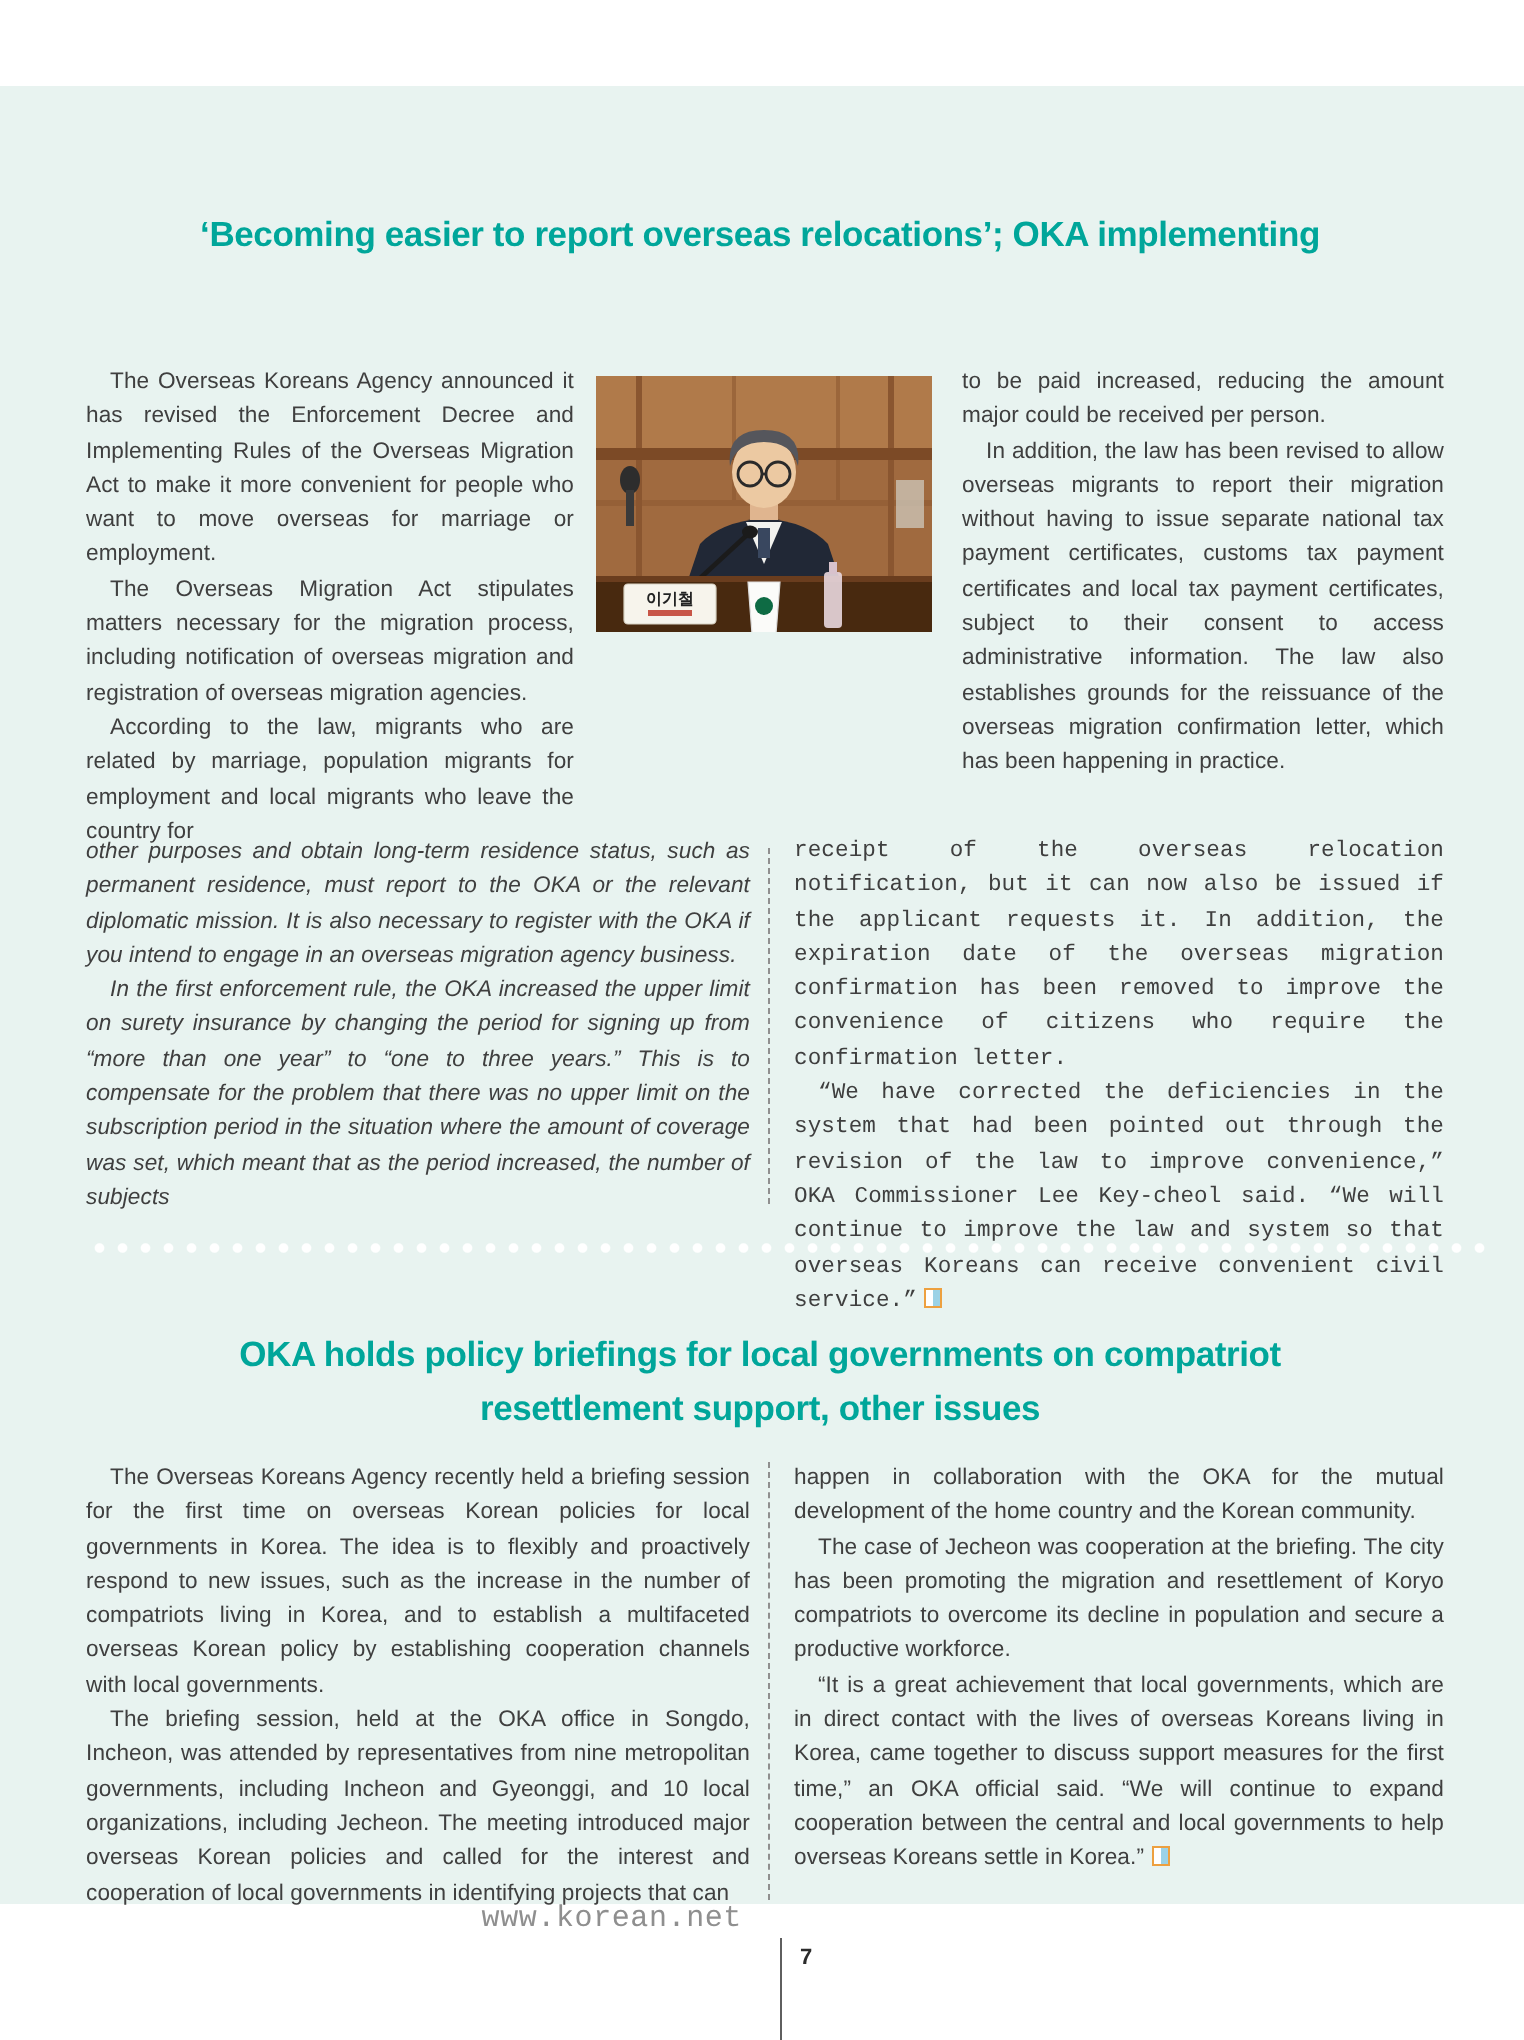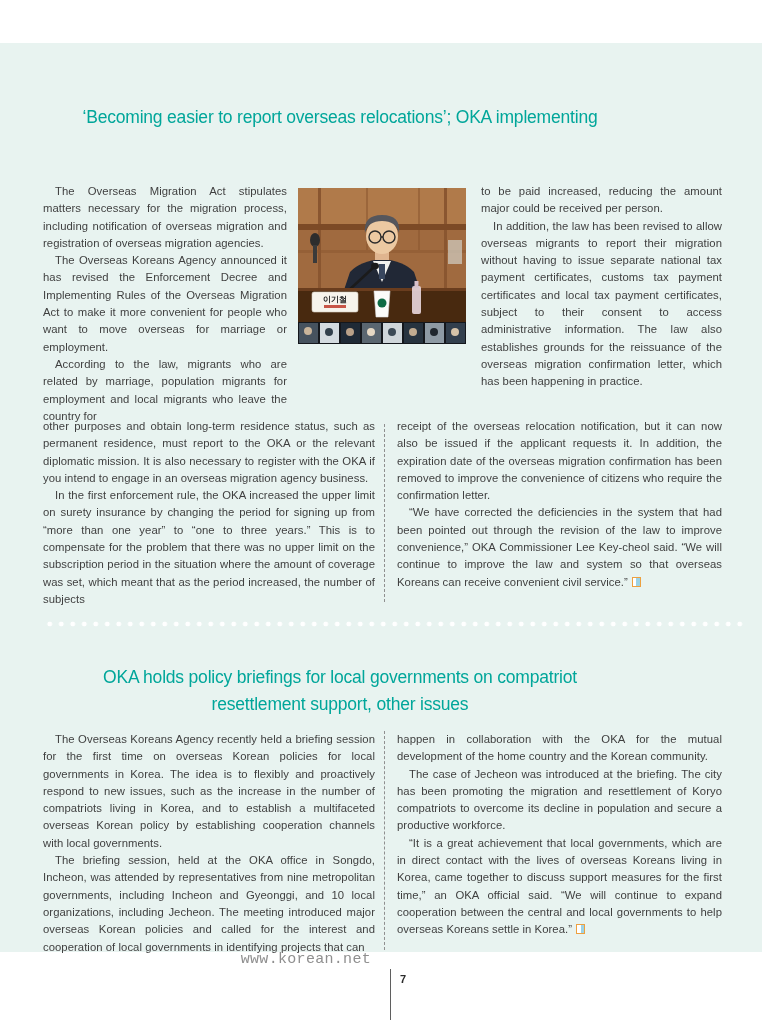--- a/index.html
+++ b/index.html
@@ -5,33 +5,33 @@
   html,body{margin:0;padding:0;background:#ffffff;}
   .page{
     position:relative;width:762px;height:1020px;background:#ffffff;overflow:hidden;
     font-family:"Liberation Sans",sans-serif;
   }
   .panel{
     position:absolute;left:0;top:43px;width:762px;height:909px;background:#e8f3f0;
   }
   .title{
     position:absolute;left:0;width:680px;margin:0;text-align:center;
-    color:#00a69a;font-weight:normal;font-size:17.5px;line-height:26.5px;letter-spacing:-0.2px;
+    color:#00a69a;font-weight:bold;font-size:17.5px;line-height:26.5px;letter-spacing:-0.2px;padding-left:40px;
   }
   .title span{display:block;}
   .t1{top:104px;}
   .t2{top:664px;}
   .textblock{
     position:absolute;font-size:11.3px;line-height:17.3px;color:#3f3f3f;
     text-align:justify;letter-spacing:0.05px;
   }
   .textblock p{margin:0;text-indent:12px;}
   .textblock.cont p:first-child{text-indent:0;}
   .photo{
-    position:absolute;left:298px;top:188px;width:168px;height:156px;overflow:hidden;
+    position:absolute;left:298px;top:188px;width:168px;height:128px;overflow:hidden;
   }
   .caption{
     position:absolute;left:298px;top:352px;width:168px;
     font-size:10.4px;line-height:15px;color:#3d3d3d;text-align:justify;
   }
   .dots{
     position:absolute;left:44px;top:621px;width:702px;height:6px;
     background-image:radial-gradient(circle,#ffffff 2.1px,rgba(255,255,255,0) 2.7px);
     background-size:11.5px 6px;background-repeat:repeat-x;background-position:0 0;
   }
@@ -55,36 +55,36 @@
 
 <div class="page">
 
   <div class="panel"></div>
 
   <h1 class="title t1">
     <span>‘Becoming easier to report overseas relocations’; OKA implementing</span>
   </h1>
 
   <div class="textblock" style="left:43px;top:183px;width:244px;">
+      <p>The Overseas Koreans Agency announced it has revised the Enforcement Decree and Implementing Rules of the Overseas Migration Act to make it more convenient for people who want to move overseas for marriage or employment.</p>
       <p>The Overseas Migration Act stipulates matters necessary for the migration process, including notification of overseas migration and registration of overseas migration agencies.</p>
-      <p>The Overseas Koreans Agency announced it has revised the Enforcement Decree and Implementing Rules of the Overseas Migration Act to make it more convenient for people who want to move overseas for marriage or employment.</p>
       <p>According to the law, migrants who are related by marriage, population migrants for employment and local migrants who leave the country for</p>
     </div>
 
-  <div class="textblock cont" style="left:43px;top:418px;width:332px;">
+  <div class="textblock cont" style="left:43px;top:418px;width:332px;font-style:italic;">
       <p>other purposes and obtain long-term residence status, such as permanent residence, must report to the OKA or the relevant diplomatic mission. It is also necessary to register with the OKA if you intend to engage in an overseas migration agency business.</p>
       <p>In the first enforcement rule, the OKA increased the upper limit on surety insurance by changing the period for signing up from “more than one year” to “one to three years.” This is to compensate for the problem that there was no upper limit on the subscription period in the situation where the amount of coverage was set, which meant that as the period increased, the number of subjects</p>
     </div>
 
   <div class="textblock cont" style="left:481px;top:183px;width:241px;">
       <p>to be paid increased, reducing the amount major could be received per person.</p>
       <p>In addition, the law has been revised to allow overseas migrants to report their migration without having to issue separate national tax payment certificates, customs tax payment certificates and local tax payment certificates, subject to their consent to access administrative information. The law also establishes grounds for the reissuance of the overseas migration confirmation letter, which has been happening in practice.</p>
     </div>
 
-  <div class="textblock cont" style="left:397px;top:418px;width:325px;">
+  <div class="textblock cont" style="left:397px;top:418px;width:325px;font-family:Liberation Mono, monospace;">
       <p>receipt of the overseas relocation notification, but it can now also be issued if the applicant requests it. In addition, the expiration date of the overseas migration confirmation has been removed to improve the convenience of citizens who require the confirmation letter.</p>
       <p>“We have corrected the deficiencies in the system that had been pointed out through the revision of the law to improve convenience,” OKA Commissioner Lee Key-cheol said. “We will continue to improve the law and system so that overseas Koreans can receive convenient civil service.”<span class="endmark"></span></p>
     </div>
 
   <div class="photo">
     <svg width="168" height="156" viewBox="0 0 168 156" xmlns="http://www.w3.org/2000/svg">
 
       <rect x="0" y="0" width="168" height="100" fill="#a06a3f"></rect>
       <rect x="0" y="0" width="168" height="36" fill="#b07a4a"></rect>
       <rect x="20" y="0" width="3" height="100" fill="#8a5630"></rect>
@@ -154,21 +154,21 @@
     <span>resettlement support, other issues</span>
   </h2>
 
   <div class="textblock" style="left:43px;top:731px;width:332px;">
       <p>The Overseas Koreans Agency recently held a briefing session for the first time on overseas Korean policies for local governments in Korea. The idea is to flexibly and proactively respond to new issues, such as the increase in the number of compatriots living in Korea, and to establish a multifaceted overseas Korean policy by establishing cooperation channels with local governments.</p>
       <p>The briefing session, held at the OKA office in Songdo, Incheon, was attended by representatives from nine metropolitan governments, including Incheon and Gyeonggi, and 10 local organizations, including Jecheon. The meeting introduced major overseas Korean policies and called for the interest and cooperation of local governments in identifying projects that can</p>
     </div>
 
   <div class="textblock cont" style="left:397px;top:731px;width:325px;">
       <p>happen in collaboration with the OKA for the mutual development of the home country and the Korean community.</p>
-      <p>The case of Jecheon was introduced at the briefing. The city has been promoting the migration and resettlement of Koryo compatriots to overcome its decline in population and secure a productive workforce.</p>
+      <p>The case of Jecheon was cooperation at the briefing. The city has been promoting the migration and resettlement of Koryo compatriots to overcome its decline in population and secure a productive workforce.</p>
       <p>“It is a great achievement that local governments, which are in direct contact with the lives of overseas Koreans living in Korea, came together to discuss support measures for the first time,” an OKA official said. “We will continue to expand cooperation between the central and local governments to help overseas Koreans settle in Korea.”<span class="endmark"></span></p>
     </div>
 
   <div class="vdash vdash2"></div>
 
   <a href="#" class="footer-site">www.korean.net</a>
   <div class="footer-rule"></div>
   <div class="footer-page">7</div>
 
 </div>

